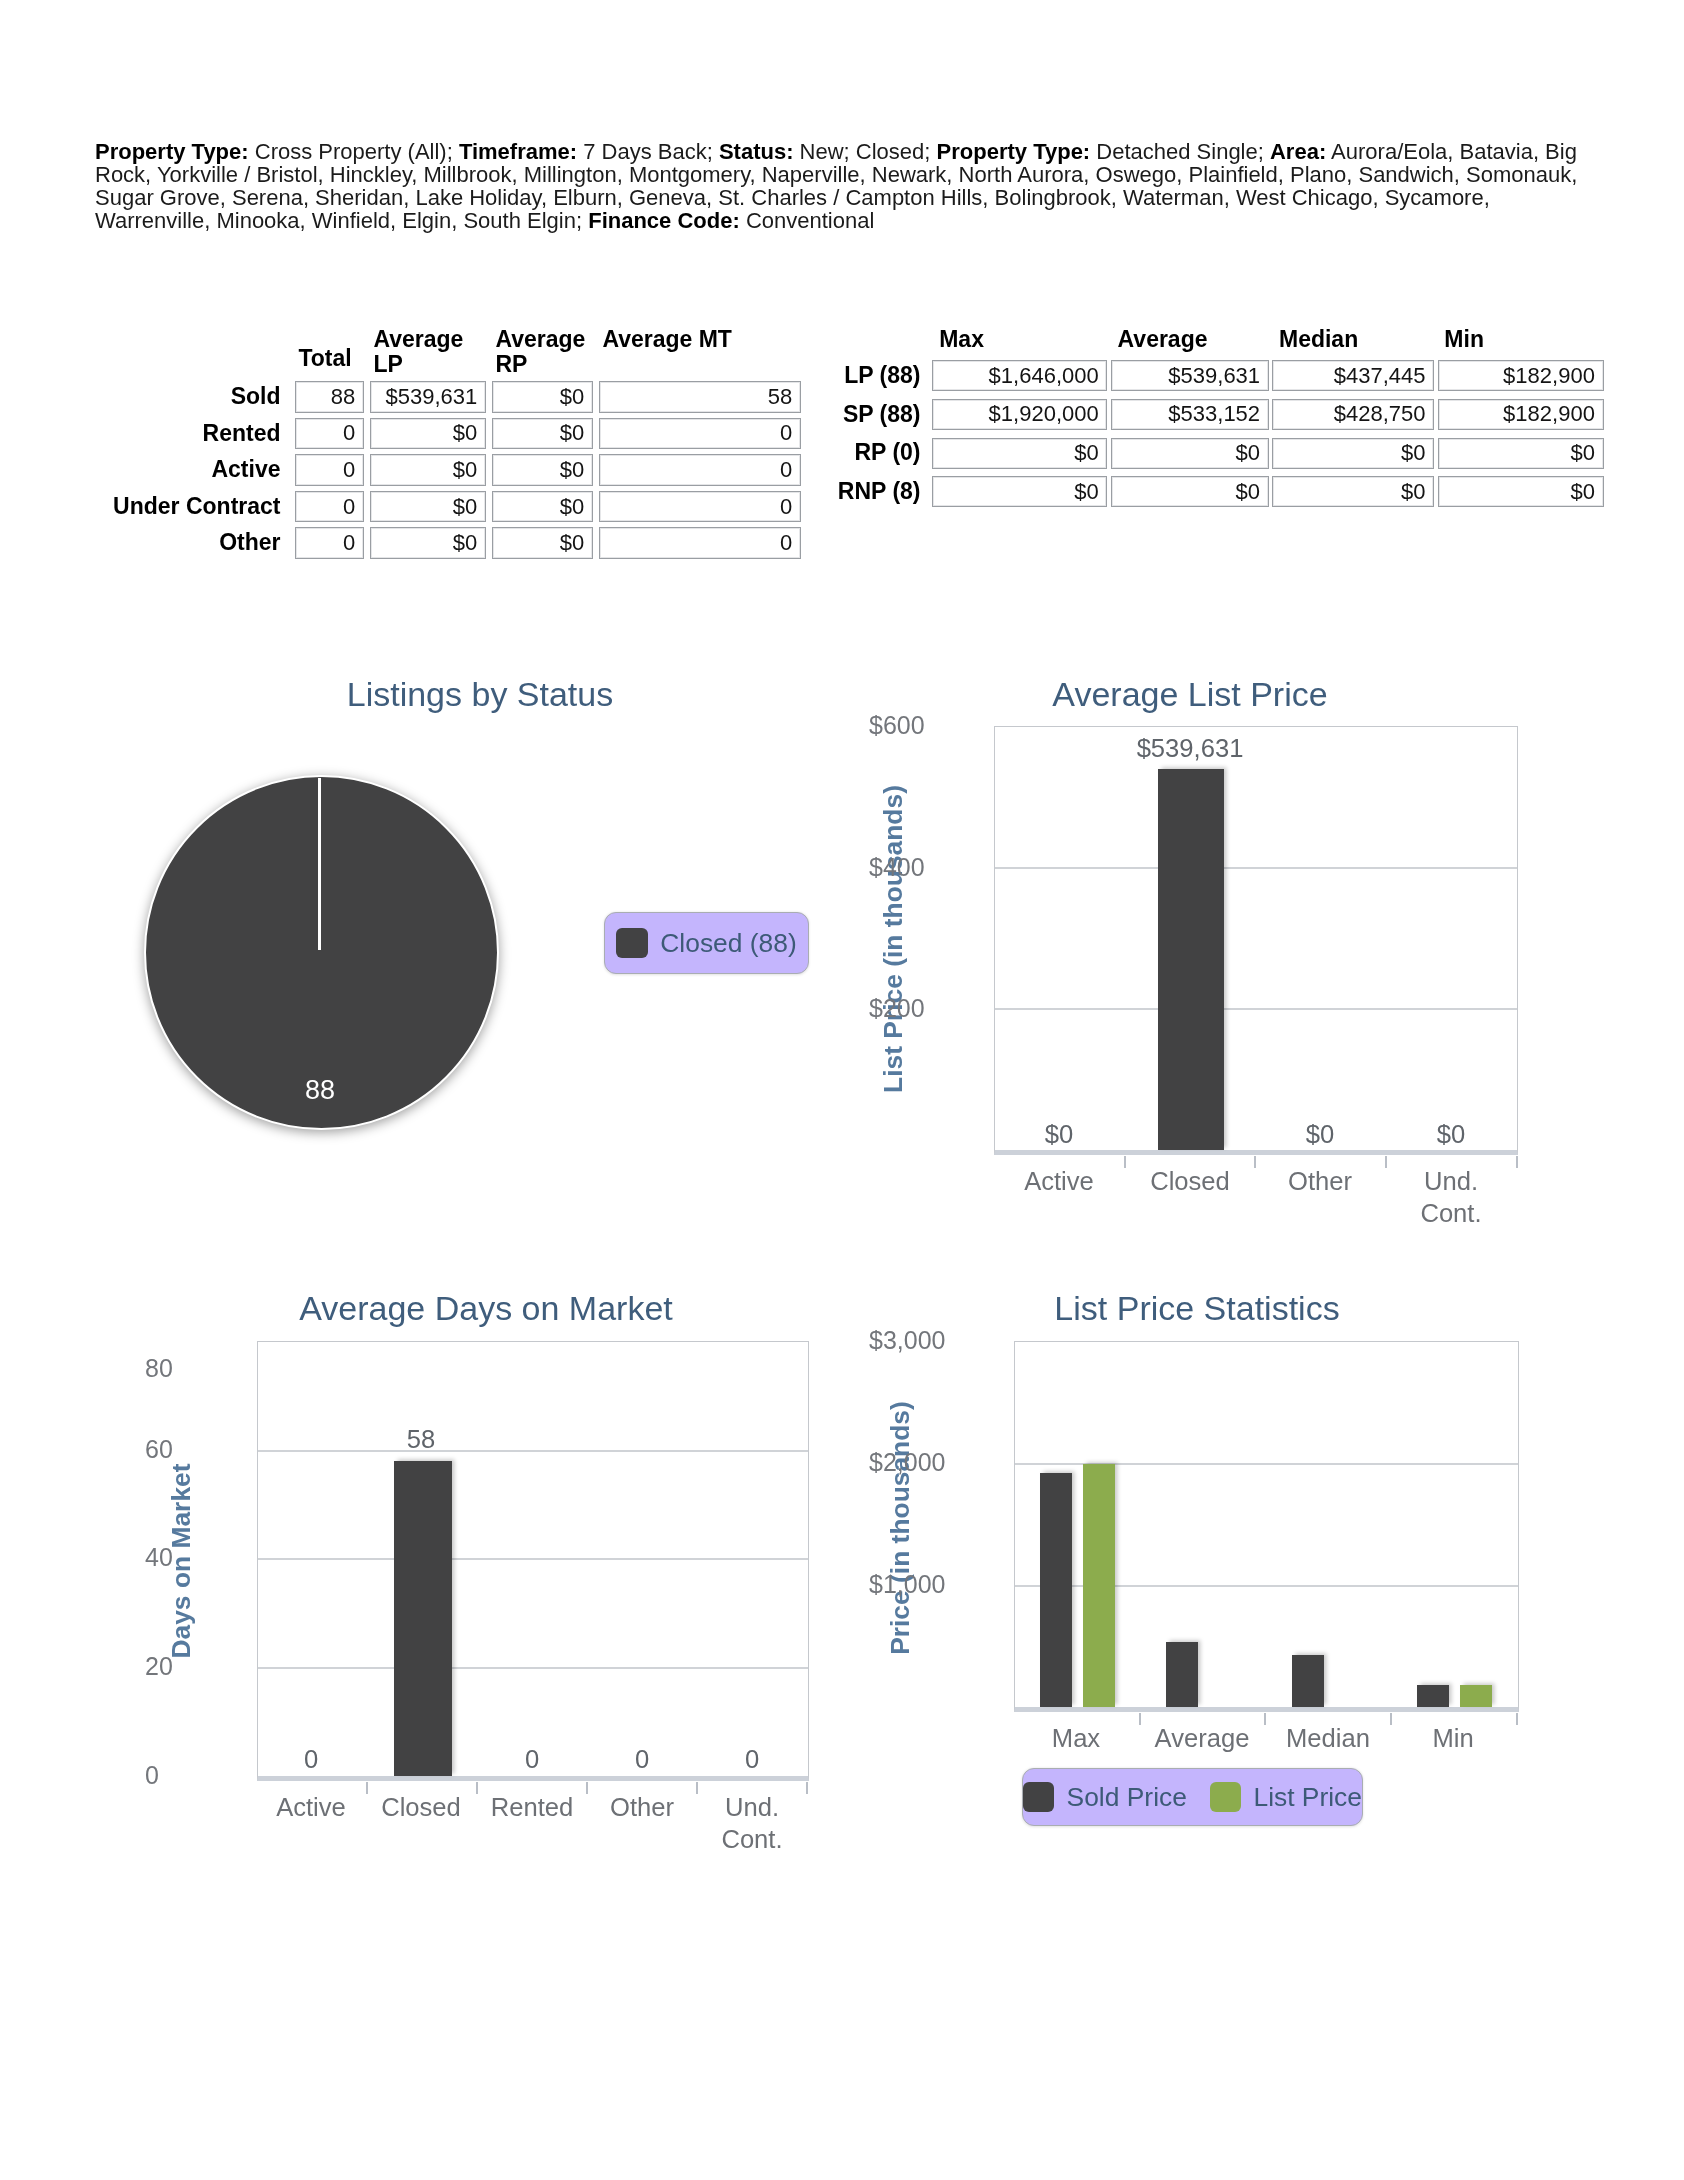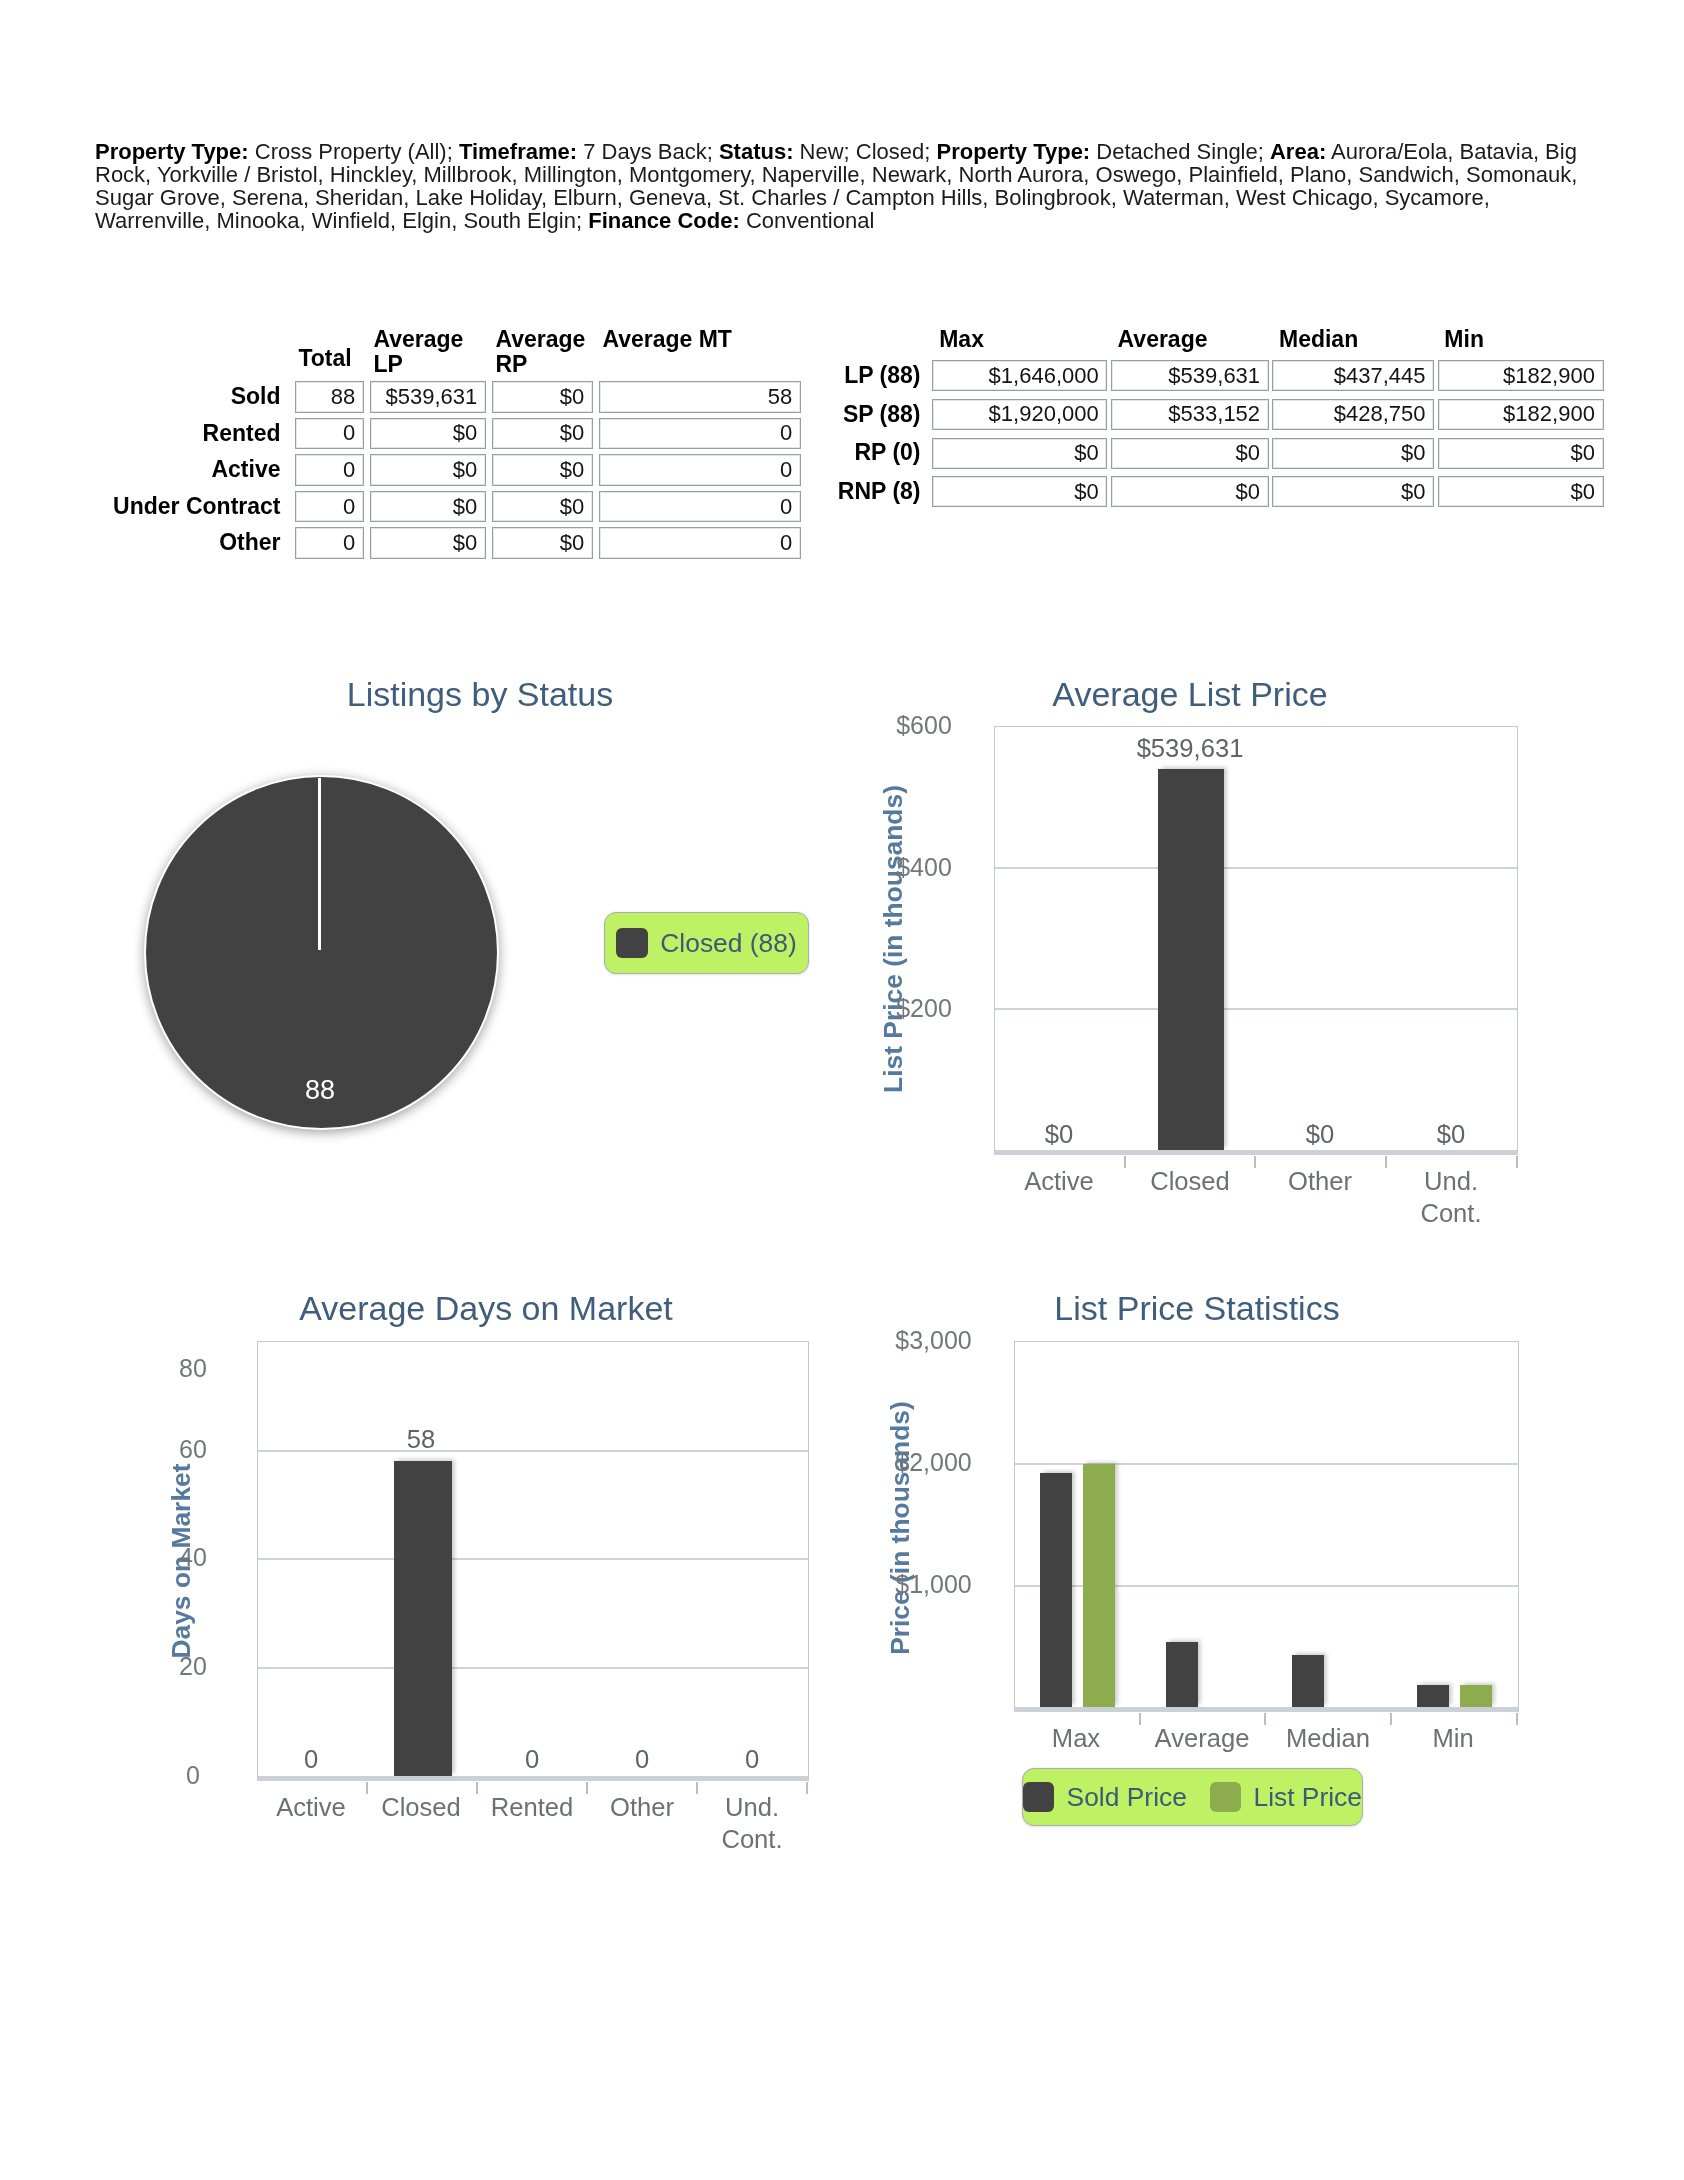--- a/index.html
+++ b/index.html
@@ -68,21 +68,21 @@
   .plot{
     position:absolute;background:#fff;
     border:1.7px solid #c5c8cd;border-bottom:5.1px solid #ccd1d9;
   }
   .p2{left:125px;top:62px;width:522px;height:423px;}
   .p3{left:112px;top:63px;width:550px;height:434px;}
   .p4{left:145px;top:63px;width:503px;height:365px;}
   .gridline{position:absolute;left:0;width:100%;height:1.7px;background:#d0d3d7;}
   .bar{position:absolute;bottom:0;box-shadow:3.4px -1.7px 4.3px rgba(0,0,0,.22);}
   .ytick{
-    position:absolute;left:0;text-align:center;font-size:25px;line-height:25.6px;
+    position:absolute;left:0;text-align:left;font-size:25px;line-height:25.6px;
     color:#73767b;white-space:nowrap;
   }
   .xtick{position:absolute;width:1.7px;height:12px;background:#b9bec6;}
   .cat{
     position:absolute;width:204px;text-align:center;font-size:25.6px;line-height:32px;
     color:#6d7075;white-space:pre-line;
   }
   .val{
     position:absolute;width:204px;text-align:center;font-size:25.6px;line-height:27px;
     color:#5f646a;white-space:nowrap;
@@ -92,21 +92,21 @@
     position:absolute;left:16px;top:111px;width:351px;height:351px;border-radius:50%;
     background:#424243;border:2.6px solid #fff;box-shadow:0 2.6px 12px rgba(0,0,0,.38);
   }
   .pie-line{position:absolute;left:190px;top:114px;width:2.6px;height:172px;background:#fff;}
   .pie-label{
     position:absolute;left:141px;top:411px;width:102px;text-align:center;
     font-size:27px;color:#fff;
   }
   
   .legend-box{
-    position:absolute;background:#bef264;border:1.7px solid #a9adb2;border-radius:12px;
+    position:absolute;background:#c4b5fd;border:1.7px solid #a9adb2;border-radius:12px;
     display:flex;align-items:center;justify-content:center;
     box-shadow:0 0.9px 2.6px rgba(0,0,0,.12);
   }
   .pie-legend{left:476px;top:248px;width:203px;height:60px;gap:12px;}
   .bar-legend{left:153px;top:490px;width:339px;height:56px;gap:12.8px;}
   .sw{display:inline-block;width:32px;height:30px;border-radius:6px;}
   .sw-dark{background:#424243;}
   .sw-green{background:#8cac4d;}
   .legend-text{font-size:26.4px;color:#3d5a77;white-space:nowrap;}
 </style>

